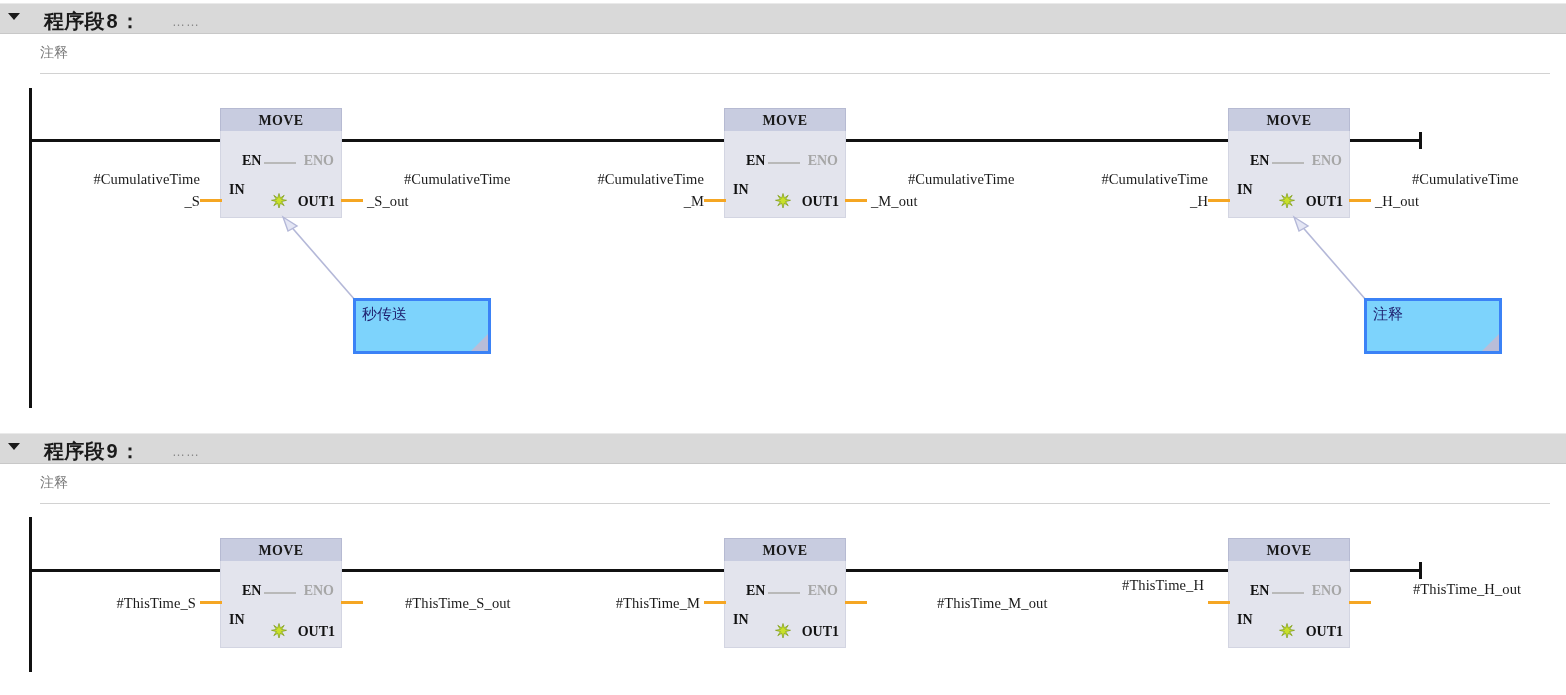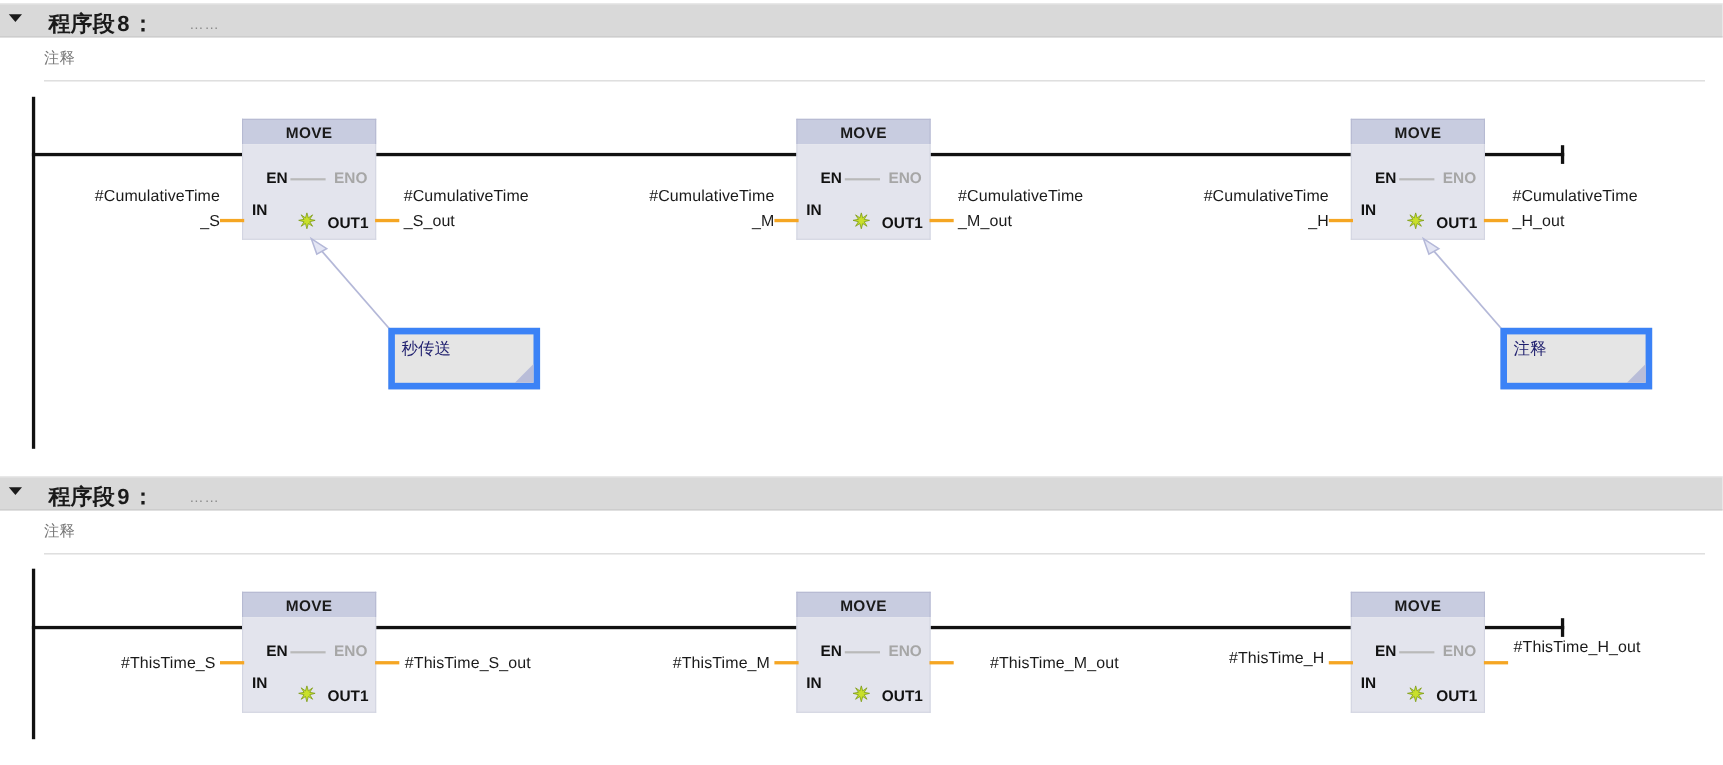--- a/index.html
+++ b/index.html
@@ -39,21 +39,21 @@
   
   .nw-comment{
     position:absolute;left:40px;top:0;
     font-size:14px;color:#777777;white-space:nowrap;
   }
   .nw-sep{
     position:absolute;left:40px;width:1510px;height:1px;background:#d2d2d2;
   }
 
   
-  .canvas{position:absolute;left:0;top:0;width:1566px;height:100%;}
+  .canvas{position:absolute;left:0;top:0;width:1566px;height:100%;font-family:Liberation Serif, serif;}
   .rail-v{position:absolute;width:3px;background:#111111;}
   .rung{position:absolute;height:3px;background:#111111;}
   .rung-end{position:absolute;width:3px;height:17px;background:#111111;}
 
   
   .box{position:absolute;width:122px;}
   .box-head{
     height:23px;background:#c8cce0;
     border:1px solid #b6bad2;border-bottom:none;
     box-sizing:border-box;
@@ -74,29 +74,29 @@
   .pin.out{right:6px;top:63px;}
   .eno-line{position:absolute;left:43px;top:31px;width:32px;height:2px;background:#b9b9b9;}
   .star{position:absolute;left:50px;top:62px;width:16px;height:16px;}
 
   
   .operand{
     position:absolute;font-size:14.5px;color:#1a1a1a;
     white-space:nowrap;line-height:23px;letter-spacing:0.1px;
   }
   .operand.two{line-height:22px;}
-  .operand .l1{display:block;}
+  .operand .l1{display:block;padding-left:37px;}
   .operand .l2{display:block;}
   .operand.rt{text-align:right;}
   .stub{position:absolute;height:3px;background:#f5a623;}
 
   
   .callout{
-    position:absolute;background:#e5e5e5;
-    border:6px solid #3b82f6;box-sizing:border-box;
+    position:absolute;background:#7dd3fc;
+    border:3px solid #3b82f6;box-sizing:border-box;
   }
   .callout .ctext{
     position:absolute;left:6px;top:4px;
     font-size:15px;color:#1f1f6e;white-space:nowrap;
   }
   .callout .fold{
     position:absolute;right:0;bottom:0;width:0;height:0;
     border-left:17px solid transparent;
     border-bottom:17px solid #b9bdd8;
   }
@@ -293,21 +293,21 @@
         <span class="pin eno">ENO</span>
         <span class="pin in">IN</span>
         <svg class="star" viewBox="0 0 16 16">
           <path d="M8 0.5 L9.3 5.1 L13.2 2.3 L10.6 6.4 L15.5 7.3 L10.6 8.6 L13.2 12.7 L9.3 10.2 L8 15 L6.7 10.2 L2.8 12.7 L5.4 8.6 L0.5 7.3 L5.4 6.4 L2.8 2.3 L6.7 5.1 Z" fill="#c9e02a" stroke="#7a9a14" stroke-width="0.7"></path>
         </svg>
         <span class="pin out">OUT1</span>
       </div>
     </div>
     <div class="stub" style="left:1208px;top:171px;width:22px;"></div>
     <div class="stub" style="left:1349px;top:171px;width:22px;"></div>
-    <div class="operand rt" style="left:1038px;top:158px;width:166px;">
+    <div class="operand rt" style="left:1038px;top:144px;width:166px;">
       <span class="l1">#ThisTime_H</span>
     </div>
     <div class="operand" style="left:1376px;top:148px;">
       <span class="l1">#ThisTime_H_out</span>
     </div>
 
   </div>
 </div>
 
 </body></html>

